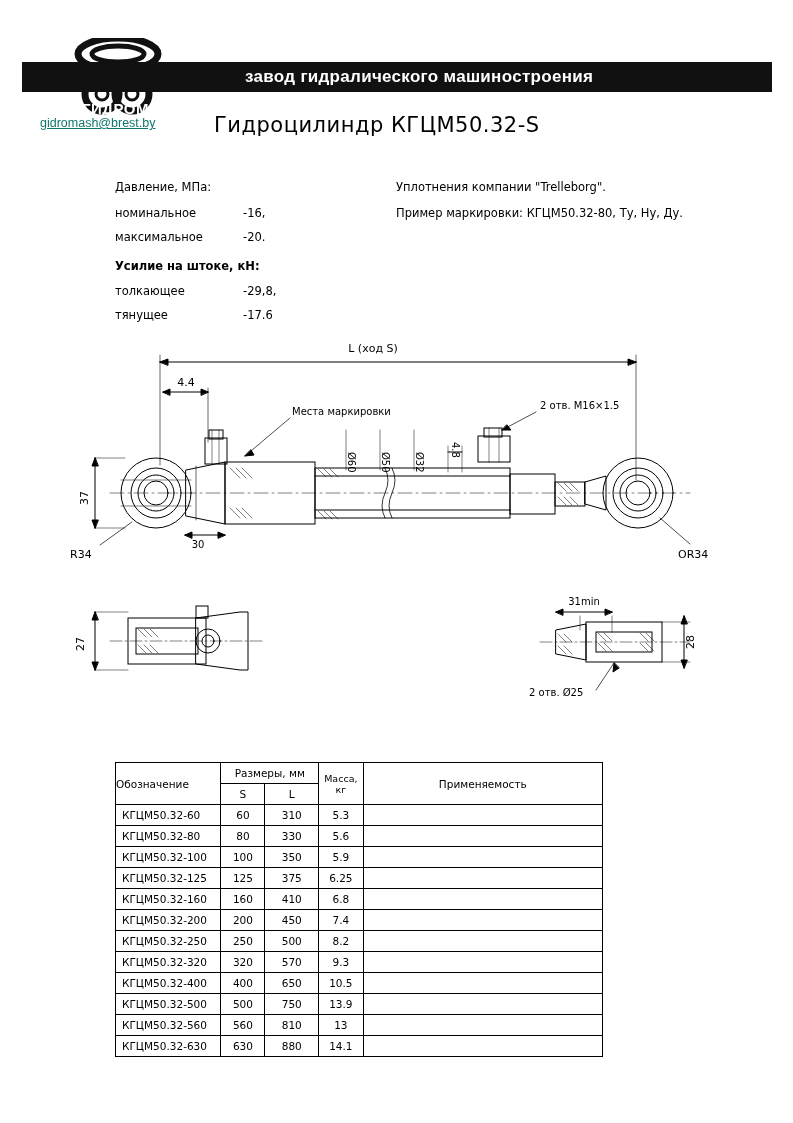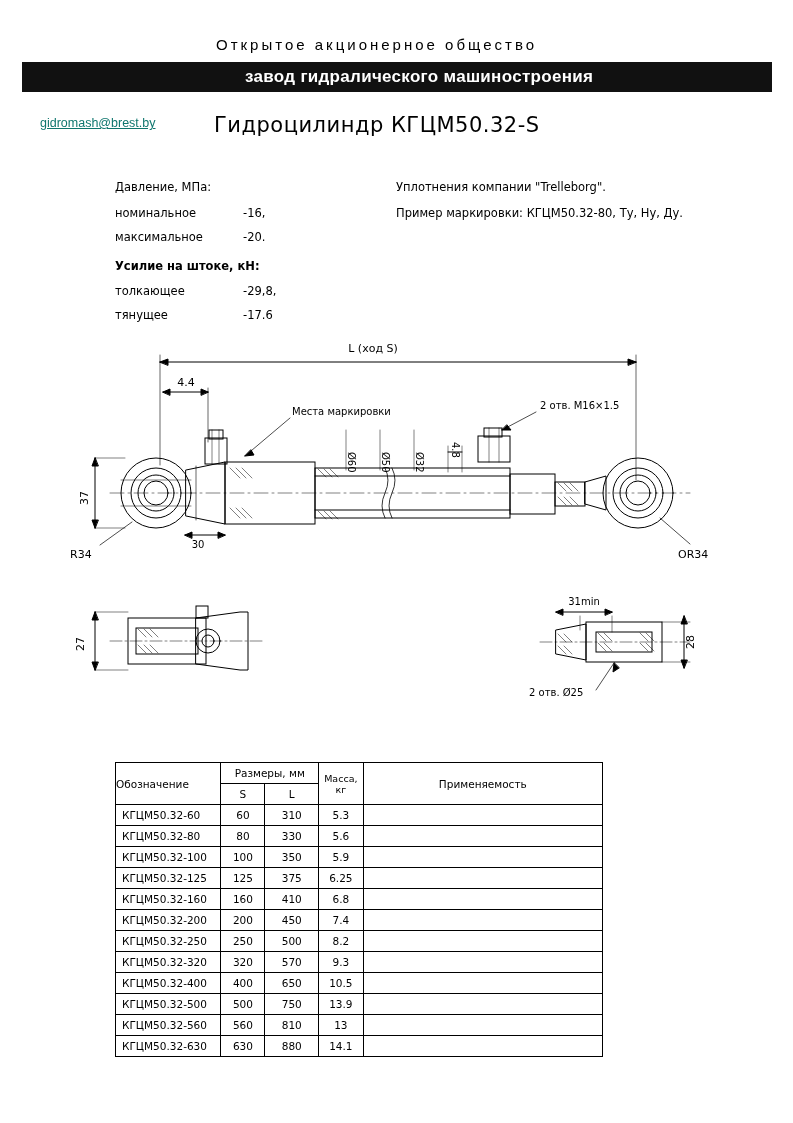--- a/index.html
+++ b/index.html
@@ -151,25 +151,40 @@
   .col-app { width: 246px; }
   .hdr-row td { height: 18px; }
   .small { font-size: 9.5px; }
 </style>
 </head>
 <body>
 
 <div class="page">
 
   <div class="header">
-    <div class="header-top-text">Открытое    акционерное    общество</div>
 
     <div class="black-bar"></div>
     <div class="black-bar-text">завод гидралического машиностроения</div>
 
+    <div class="logo-box">
+      <svg class="logo-svg" width="185" height="78" viewBox="0 0 185 78">
+
+        <path d="M70 0 A40 26 0 0 0 118 0 Z" fill="#111" opacity="0"></path>
+        <ellipse cx="96" cy="16" rx="40" ry="16" fill="none" stroke="#111" stroke-width="7"></ellipse>
+        <ellipse cx="96" cy="16" rx="26" ry="8" fill="none" stroke="#111" stroke-width="5"></ellipse>
+
+        <rect x="0" y="24" width="185" height="30" fill="#111"></rect>
+
+        <circle cx="80" cy="56" r="17" fill="none" stroke="#111" stroke-width="7"></circle>
+        <circle cx="110" cy="56" r="17" fill="none" stroke="#111" stroke-width="7"></circle>
+        <circle cx="80" cy="56" r="6" fill="none" stroke="#111" stroke-width="3"></circle>
+        <circle cx="110" cy="56" r="6" fill="none" stroke="#111" stroke-width="3"></circle>
+      </svg>
+      <div class="logo-text">ГИДРОМАШ</div>
+    </div>
 
     <a class="email" href="#">gidromash@brest.by</a>
     <div class="doc-title">Гидроцилиндр КГЦМ50.32-S</div>
   </div>
 
   <div class="spec l" style="top:180px;">Давление, МПа:</div>
   <div class="spec l" style="top:206px;">номинальное</div>
   <div class="spec v" style="top:206px;">-16,</div>
   <div class="spec l" style="top:230px;">максимальное</div>
   <div class="spec v" style="top:230px;">-20.</div>

